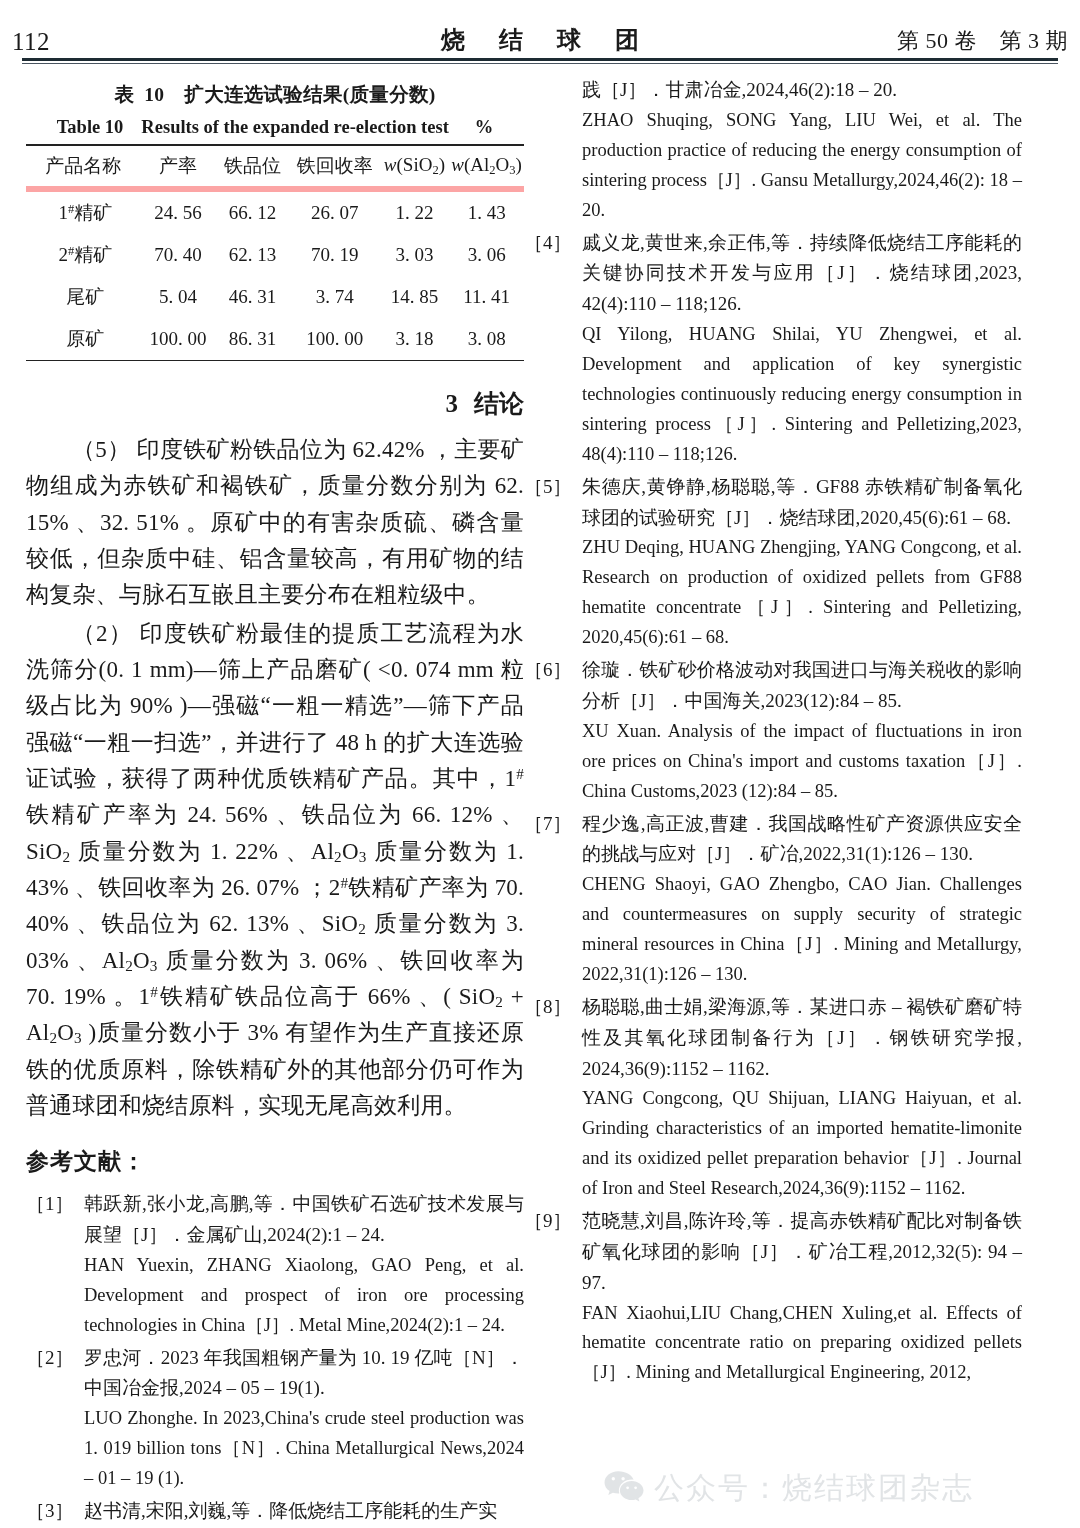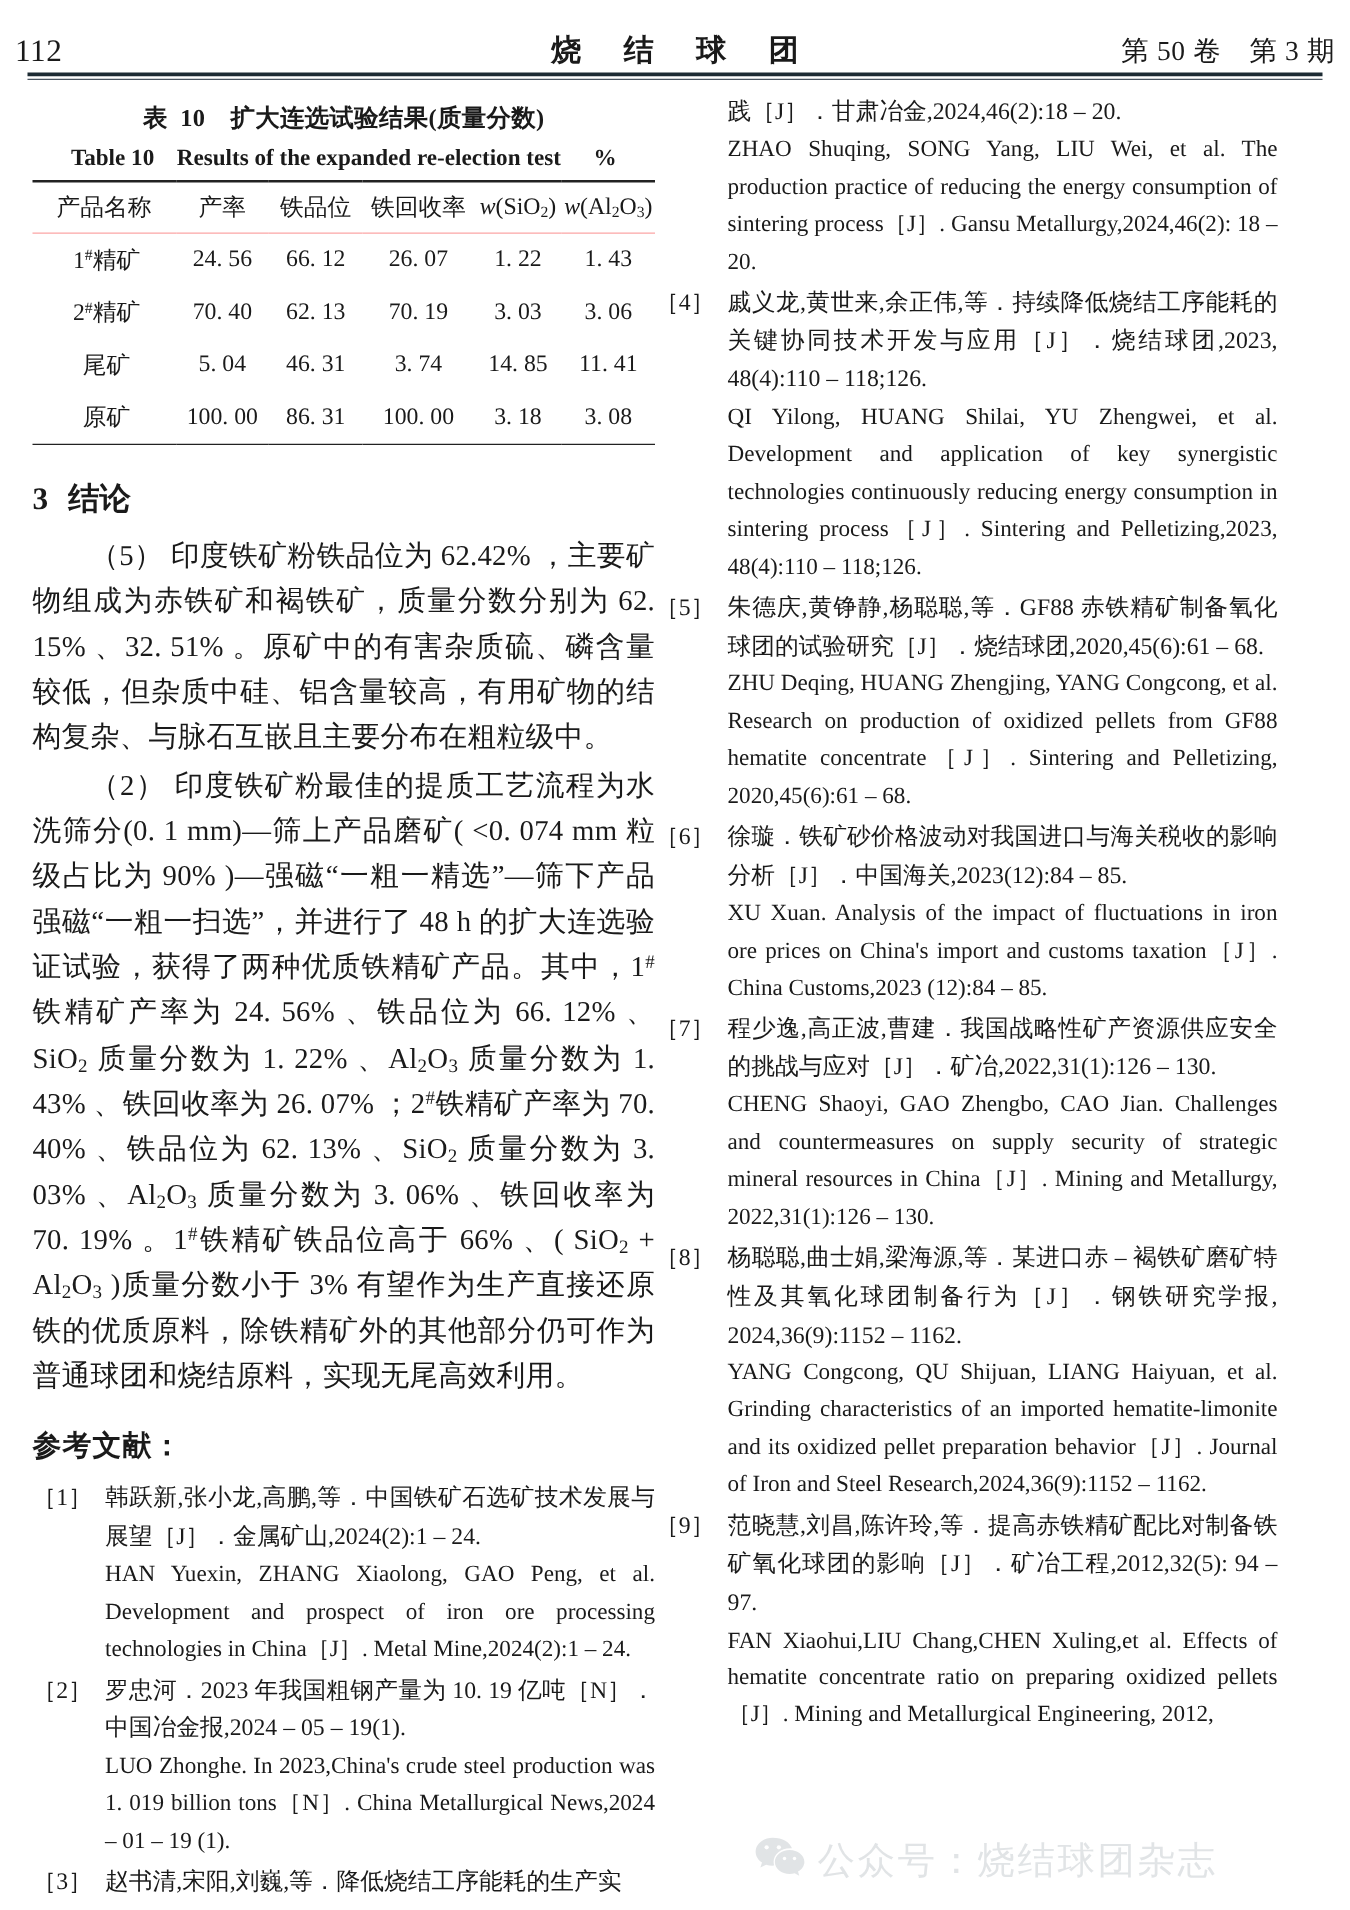--- a/index.html
+++ b/index.html
@@ -99,37 +99,38 @@
     width: 100%;
     border-collapse: collapse;
     font-size: 19px;
   }
   table.data thead th {
     font-weight: 400;
     padding: 7px 0 7px 0;
     text-align: center;
     white-space: nowrap;
   }
-  table.data thead tr { border-top: 2.2px solid #222; border-bottom: 1px solid #fca5a5; }
+  table.data thead tr { border-top: 2.2px solid #222; border-bottom: 6px solid #fca5a5; }
   table.data tbody tr:last-child { border-bottom: 1.6px solid #222; }
   table.data tbody td {
     padding: 8px 0;
     text-align: center;
     white-space: nowrap;
   }
   table.data tbody td.rowname { padding-left: 4px; }
   sub { font-size: 0.66em; vertical-align: -0.22em; }
   sup { font-size: 0.66em; vertical-align: 0.45em; }
   .ital { font-style: italic; }
 
   
   .sec-head {
     font-size: 25px;
     font-weight: 700;
     margin: 26px 0 12px 0;
+    text-align: right;
   }
   .sec-head .n { margin-right: 16px; }
 
   
   p.body {
     font-size: 23px;
     line-height: 1.58;
     margin: 0 0 2px 0;
     text-align: justify;
     text-justify: inter-ideograph;
@@ -303,21 +304,21 @@
         <div class="tag">［3］</div>
         <div class="bodytext">
           <div class="cn">践［J］．甘肃冶金,2024,46(2):18 – 20.</div>
           <div class="en">ZHAO Shuqing, SONG Yang, LIU Wei, et al. The production practice of reducing the energy consumption of sintering process［J］. Gansu Metallurgy,2024,46(2): 18 – 20.</div>
         </div>
       </div>
 
       <div class="ref">
         <div class="tag">［4］</div>
         <div class="bodytext">
-          <div class="cn">戚义龙,黄世来,余正伟,等．持续降低烧结工序能耗的关键协同技术开发与应用［J］．烧结球团,2023, 48(4):110 – 118;126.</div>
+          <div class="cn">戚义龙,黄世来,余正伟,等．持续降低烧结工序能耗的关键协同技术开发与应用［J］．烧结球团,2023, 42(4):110 – 118;126.</div>
           <div class="en">QI Yilong, HUANG Shilai, YU Zhengwei, et al. Development and application of key synergistic technologies continuously reducing energy consumption in sintering process［J］. Sintering and Pelletizing,2023, 48(4):110 – 118;126.</div>
         </div>
       </div>
 
       <div class="ref">
         <div class="tag">［5］</div>
         <div class="bodytext">
           <div class="cn">朱德庆,黄铮静,杨聪聪,等．GF88 赤铁精矿制备氧化球团的试验研究［J］．烧结球团,2020,45(6):61 – 68.</div>
           <div class="en">ZHU Deqing, HUANG Zhengjing, YANG Congcong, et al. Research on production of oxidized pellets from GF88 hematite concentrate［J］. Sintering and Pelletizing, 2020,45(6):61 – 68.</div>
         </div>

